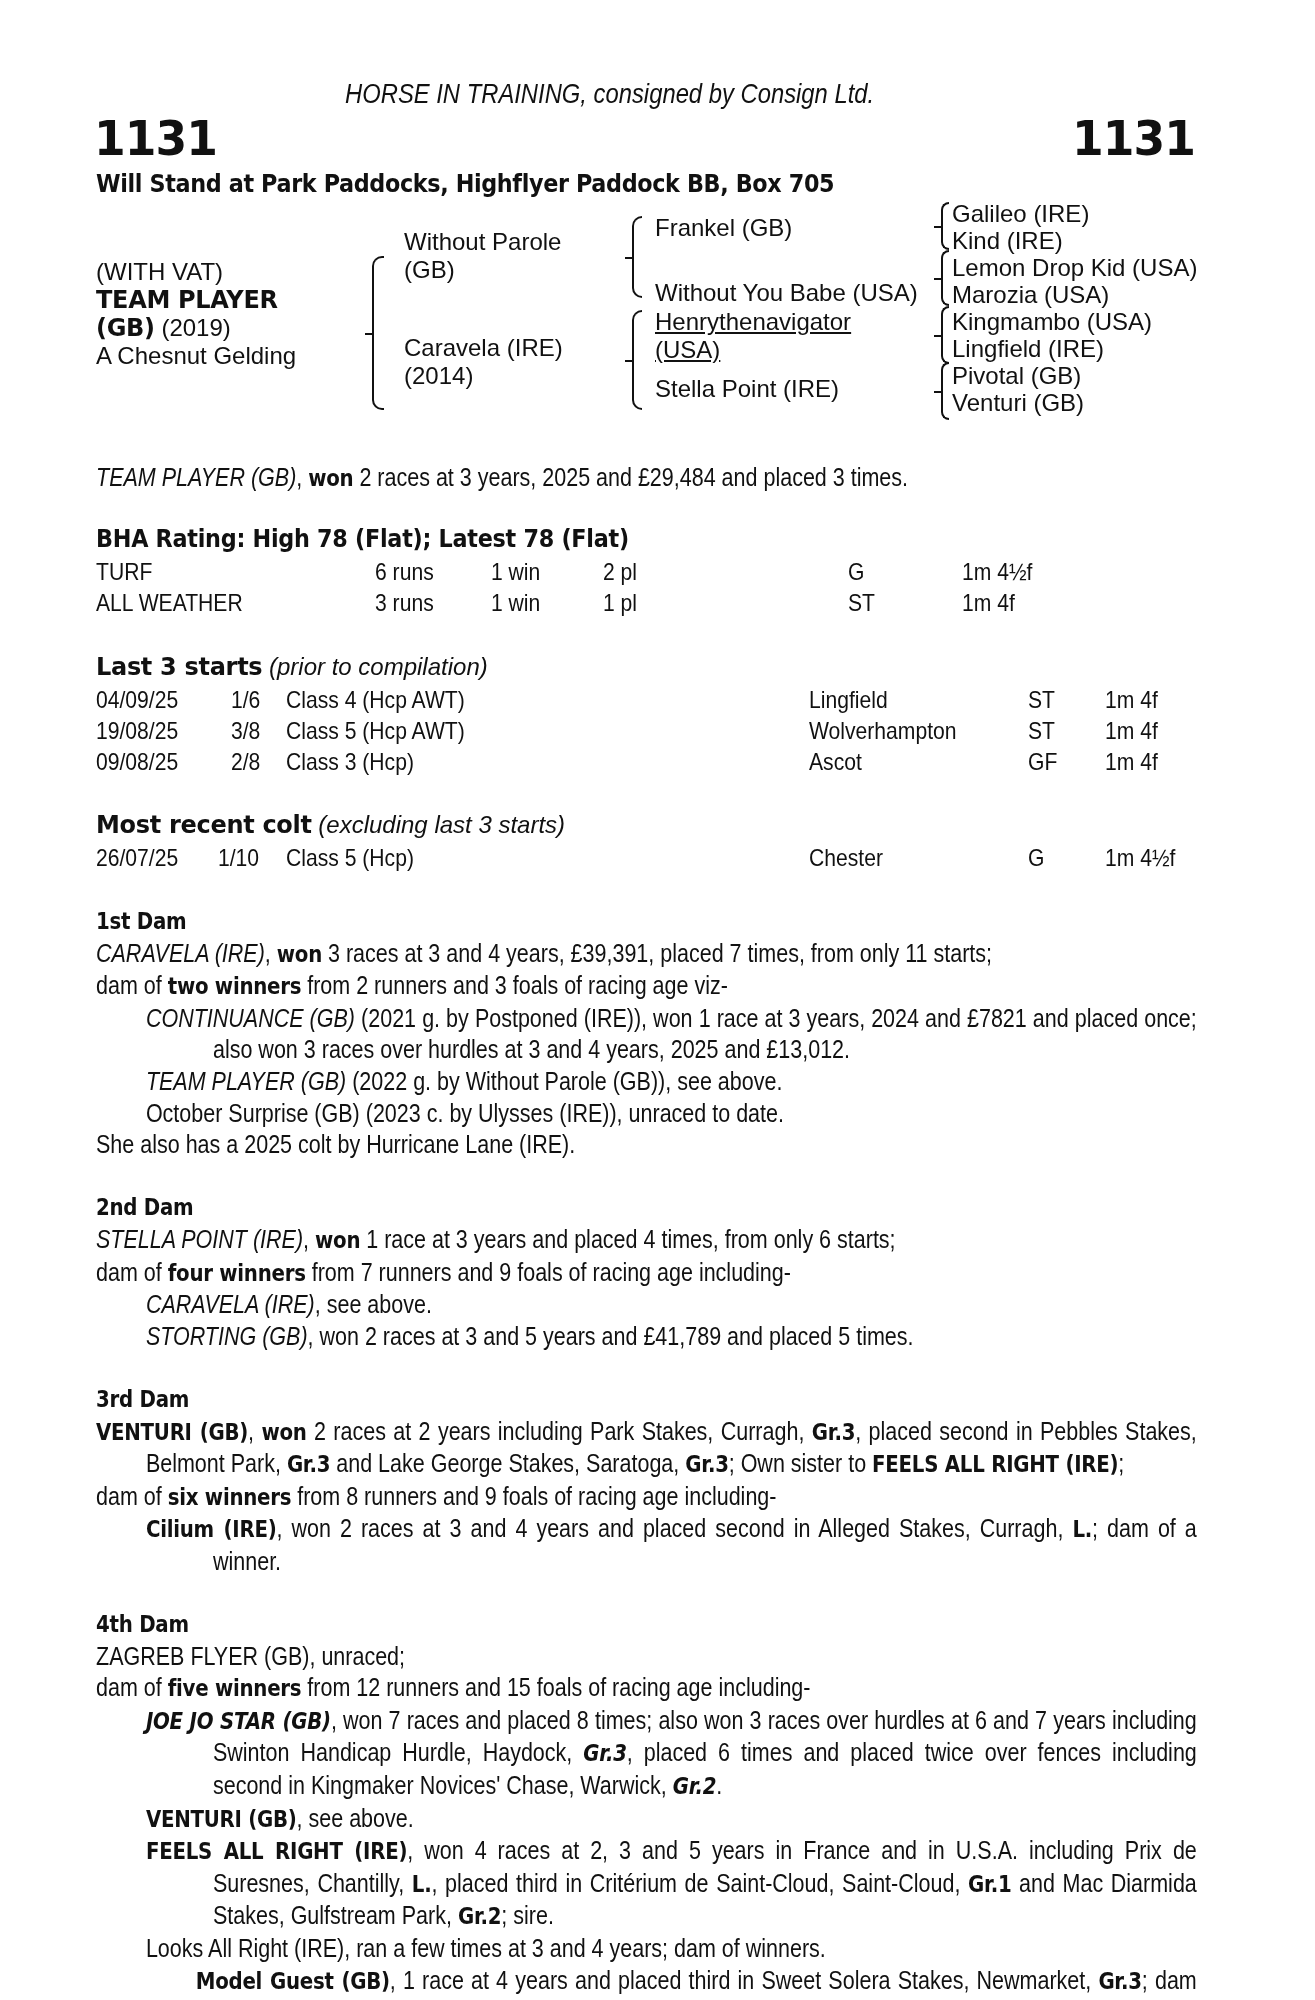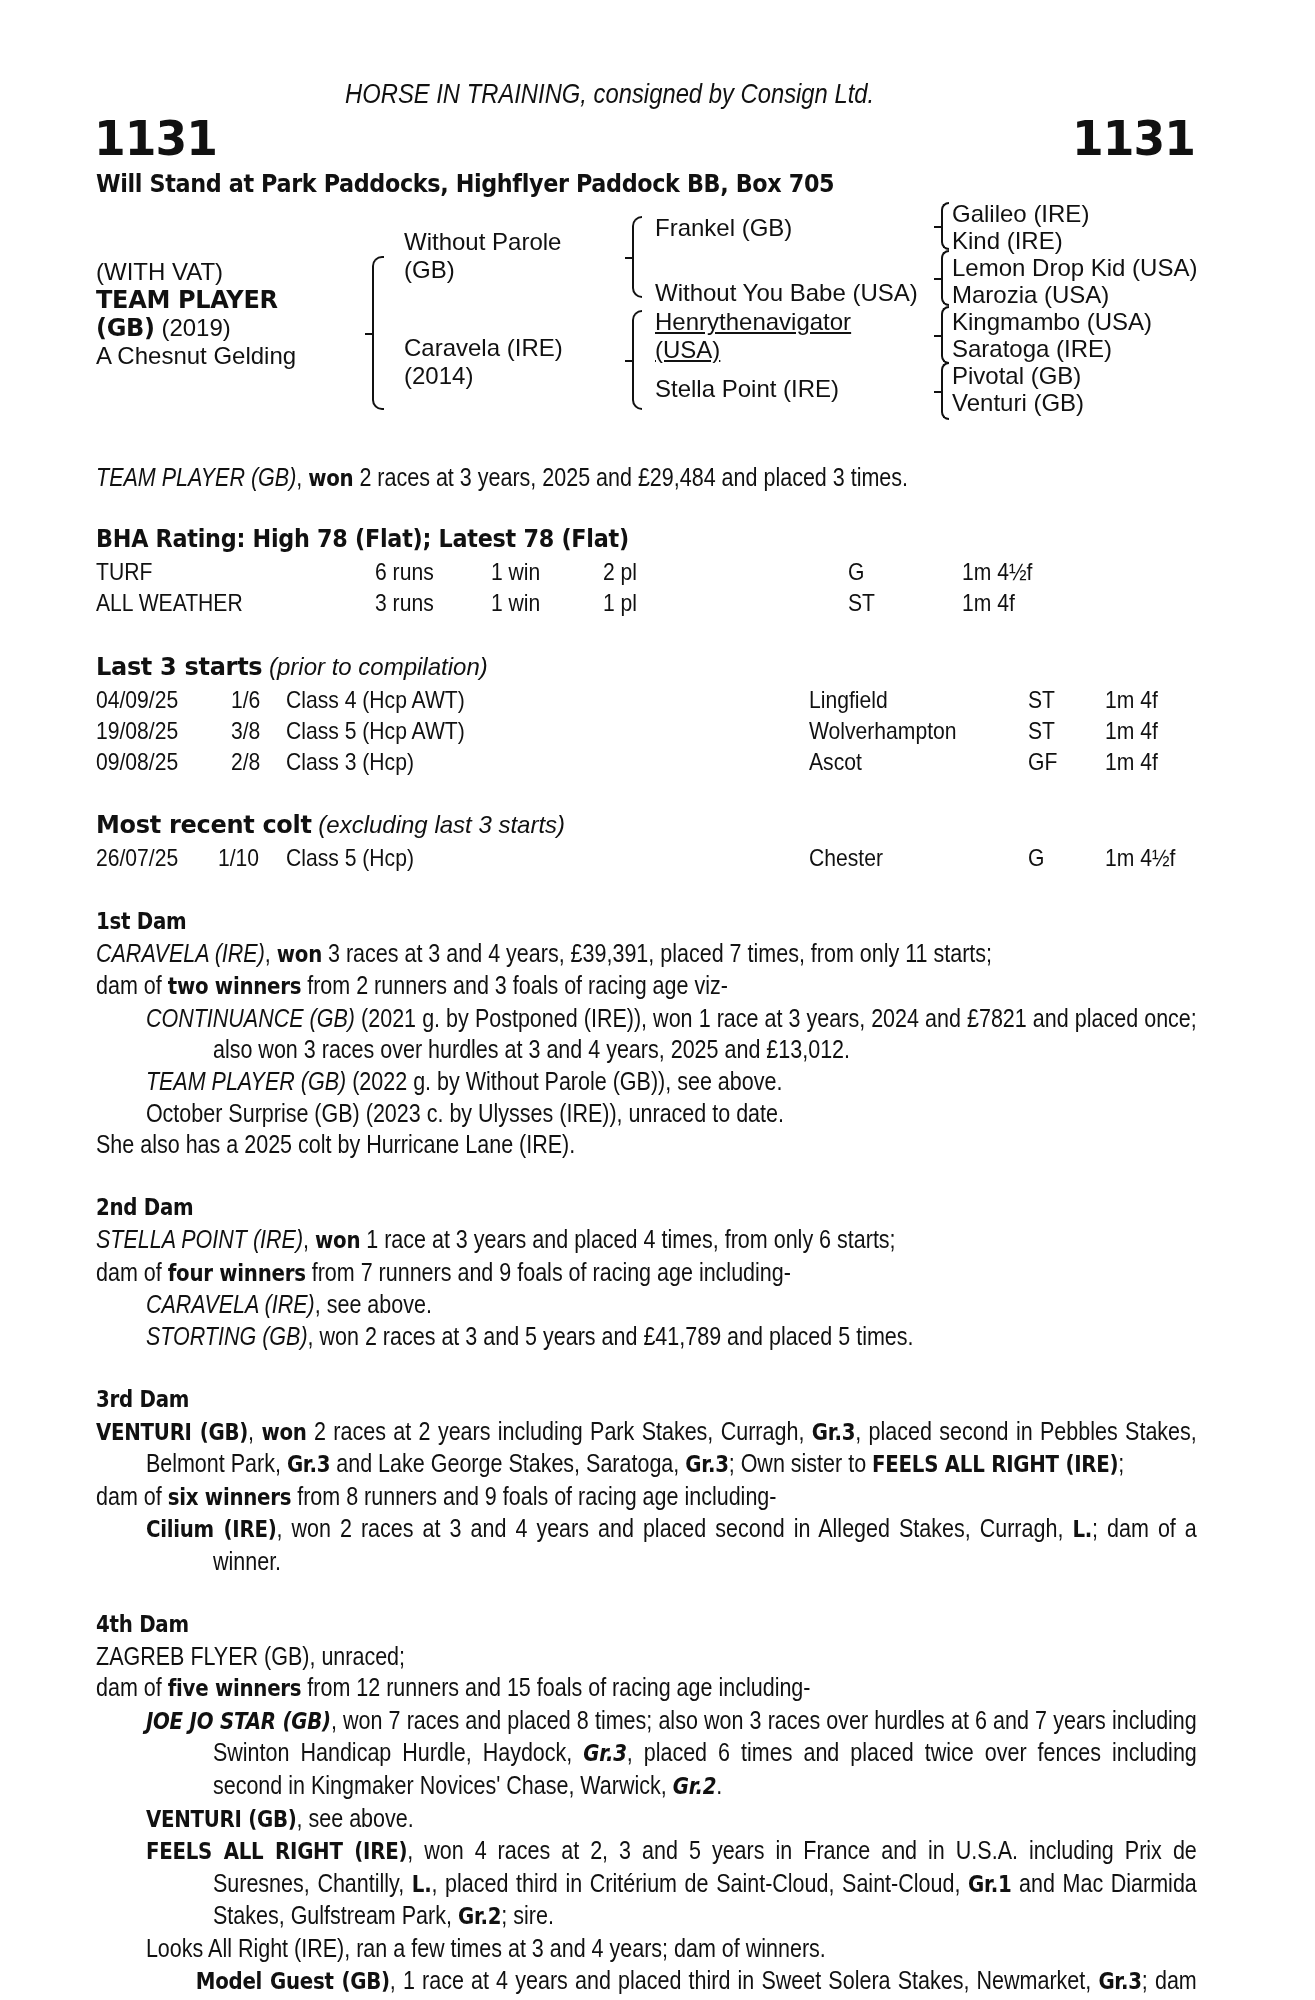--- a/index.html
+++ b/index.html
@@ -72,21 +72,21 @@
   <div class="brace" style="left:941px; top:250px; width:6px; height:52px;"></div>
   <div class="brace" style="left:941px; top:306px; width:6px; height:54px;"></div>
   <div class="brace" style="left:941px; top:362px; width:6px; height:54px;"></div>
 
   <div class="abs ped" style="left:952px; top:200px; line-height:27px;">
     <div>Galileo (IRE)</div>
     <div>Kind (IRE)</div>
     <div>Lemon Drop Kid (USA)</div>
     <div>Marozia (USA)</div>
     <div>Kingmambo (USA)</div>
-    <div>Saratoga (IRE)</div>
+    <div>Lingfield (IRE)</div>
     <div>Pivotal (GB)</div>
     <div>Venturi (GB)</div>
   </div>
 </div>
 
 <div class="block" style="top:462px;">
   <p><i>TEAM PLAYER (GB)</i>, <b class="bk">won</b><span> 2 races at 3 years, 2025 and £29,484 and placed 3 times.</span></p>
 </div>
 
 <div class="abs heavy" style="left:96px; top:525px; font-size:24px;">BHA Rating: High 78 (Flat); Latest 78 (Flat)</div>

